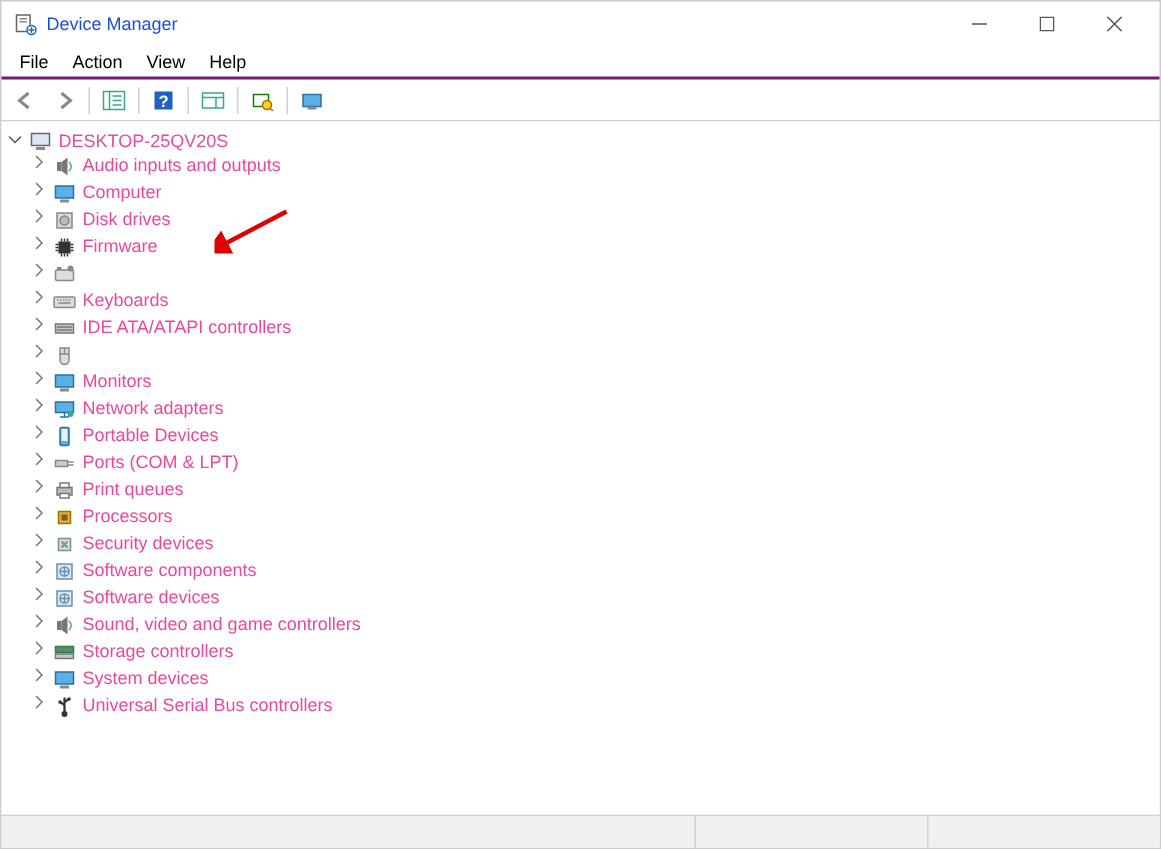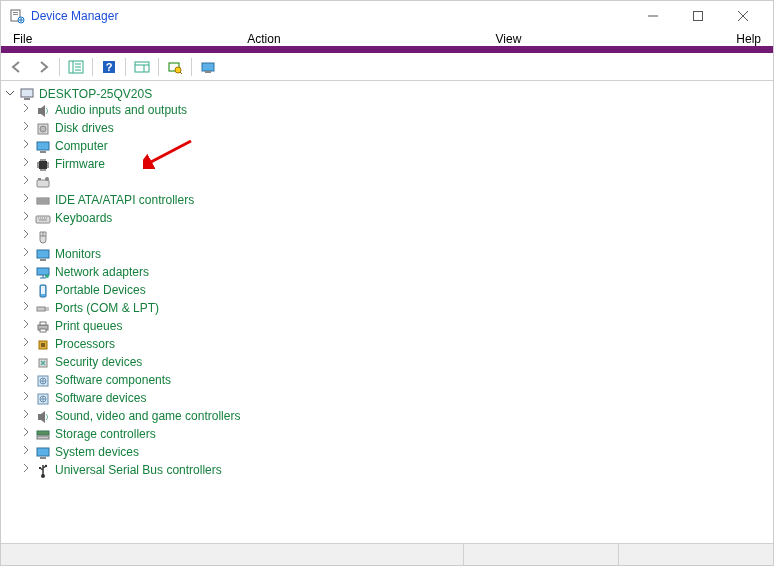--- a/index.html
+++ b/index.html
@@ -4,30 +4,30 @@
 <style>
   * { box-sizing: border-box; margin: 0; padding: 0; font-family: "Segoe UI", Tahoma, sans-serif; }
   html, body { width: 774px; height: 566px; background: #fff; overflow: hidden; }
   .window { width: 774px; height: 566px; border: 1px solid #ccc; display: flex; flex-direction: column; position: relative; }
   .titlebar { height: 30px; display: flex; align-items: center; padding: 0 8px; }
   .titlebar .app-icon { width: 16px; height: 16px; margin-right: 6px; }
   .titlebar .title { font-size: 12px; color: #1d4ed8; flex: 1; }
   .win-btns { display: flex; }
   .win-btn { width: 45px; height: 30px; display: flex; align-items: center; justify-content: center; }
   .win-btn svg { stroke: #555; }
-  .menubar { height: 22px; display: flex; align-items: center; padding: 0 4px; border-bottom: 7px solid #701a75; justify-content: space-between; }
+  .menubar { height: 22px; display: flex; align-items: center; padding: 0 4px; border-bottom: 2px solid #701a75; }
   .menu-item { font-size: 12px; padding: 2px 8px; }
   .toolbar { height: 28px; display: flex; align-items: center; padding: 2px 4px; border-bottom: 1px solid #d0d0d0; gap: 2px; }
   .tool-btn { width: 24px; height: 22px; display: flex; align-items: center; justify-content: center; border: 1px solid transparent; }
   .tool-sep { width: 1px; height: 18px; background: #d0d0d0; margin: 0 2px; }
   .tree { flex: 1; overflow: auto; padding: 4px 2px; background: #fff; position: relative; }
   .root-row { display: flex; align-items: center; height: 18px; }
   .root-row .expander { width: 14px; text-align: center; font-size: 10px; color: #555; }
   .dev-icon { width: 16px; height: 16px; margin: 0 4px 0 2px; display: inline-flex; align-items: center; justify-content: center; }
-  .node-label { font-size: 12px; color: #15803d; }
+  .node-label { font-size: 12px; color: #ec4899; }
   .child-row { display: flex; align-items: flex-start; height: 18px; padding-left: 16px; }
   .child-row .expander { width: 14px; text-align: center; font-size: 11px; color: #666; }
   .statusbar { height: 22px; border-top: 1px solid #d0d0d0; background: #f0f0f0; display: flex; }
   .status-cell { border-left: 1px solid #d0d0d0; flex: 1; }
   .status-cell:first-child { flex: 3; border-left: none; }
   
   .arrow { position: absolute; pointer-events: none; }
 </style>
 </head>
 <body>
@@ -150,37 +150,37 @@
             </svg>
           </span>
           <span class="node-label">Audio inputs and outputs</span>
         </div>
         <div class="child-row">
           <span class="expander"><svg width="10" height="10">
               <path d="M3 1l4 4-4 4" fill="none" stroke="#777"></path>
             </svg></span>
           <span class="dev-icon">
             <svg width="16" height="16">
+              <rect x="2" y="3" width="12" height="8" fill="#5bb0e8" stroke="#2a70a0"></rect>
+              <rect x="5" y="12" width="6" height="2" fill="#888"></rect>
+            </svg>
+          </span>
+          <span class="node-label">Computer</span>
+        </div>
+        <div class="child-row">
+          <span class="expander"><svg width="10" height="10">
+              <path d="M3 1l4 4-4 4" fill="none" stroke="#777"></path>
+            </svg></span>
+          <span class="dev-icon">
+            <svg width="16" height="16">
               <rect x="3" y="3" width="10" height="10" fill="#d8d8d8" stroke="#888"></rect>
               <circle cx="8" cy="8" r="3" fill="#bbb" stroke="#888"></circle>
             </svg>
           </span>
           <span class="node-label">Disk drives</span>
-        </div>
-        <div class="child-row">
-          <span class="expander"><svg width="10" height="10">
-              <path d="M3 1l4 4-4 4" fill="none" stroke="#777"></path>
-            </svg></span>
-          <span class="dev-icon">
-            <svg width="16" height="16">
-              <rect x="2" y="3" width="12" height="8" fill="#5bb0e8" stroke="#2a70a0"></rect>
-              <rect x="5" y="12" width="6" height="2" fill="#888"></rect>
-            </svg>
-          </span>
-          <span class="node-label">Computer</span>
         </div>
         <div class="child-row">
           <span class="expander"><svg width="10" height="10">
               <path d="M3 1l4 4-4 4" fill="none" stroke="#777"></path>
             </svg></span>
           <span class="dev-icon">
             <svg width="16" height="16">
               <rect x="4" y="4" width="8" height="8" fill="#333"></rect>
               <path d="M4 6h-2M4 8h-2M4 10h-2M12 6h2M12 8h2M12 10h2M6 4v-2M8 4v-2M10 4v-2M6 12v2M8 12v2M10 12v2" stroke="#333"></path>
             </svg>
@@ -198,37 +198,37 @@
               <circle cx="12" cy="4" r="2" fill="#888"></circle>
             </svg>
           </span>
         </div>
         <div class="child-row">
           <span class="expander"><svg width="10" height="10">
               <path d="M3 1l4 4-4 4" fill="none" stroke="#777"></path>
             </svg></span>
           <span class="dev-icon">
             <svg width="16" height="16">
+              <rect x="1" y="5" width="14" height="7" rx="1" fill="#ddd" stroke="#888"></rect>
+              <path d="M3 7h1M5 7h1M7 7h1M9 7h1M11 7h1M4 9h8" stroke="#888"></path>
+            </svg>
+          </span>
+          <span class="node-label">Keyboards</span>
+        </div>
+        <div class="child-row">
+          <span class="expander"><svg width="10" height="10">
+              <path d="M3 1l4 4-4 4" fill="none" stroke="#777"></path>
+            </svg></span>
+          <span class="dev-icon">
+            <svg width="16" height="16">
               <rect x="2" y="5" width="12" height="6" fill="#c8c8c8" stroke="#777"></rect>
               <path d="M3 7h10M3 9h10" stroke="#777"></path>
             </svg>
           </span>
           <span class="node-label">IDE ATA/ATAPI controllers</span>
-        </div>
-        <div class="child-row">
-          <span class="expander"><svg width="10" height="10">
-              <path d="M3 1l4 4-4 4" fill="none" stroke="#777"></path>
-            </svg></span>
-          <span class="dev-icon">
-            <svg width="16" height="16">
-              <rect x="1" y="5" width="14" height="7" rx="1" fill="#ddd" stroke="#888"></rect>
-              <path d="M3 7h1M5 7h1M7 7h1M9 7h1M11 7h1M4 9h8" stroke="#888"></path>
-            </svg>
-          </span>
-          <span class="node-label">Keyboards</span>
         </div>
         <div class="child-row">
           <span class="expander"><svg width="10" height="10">
               <path d="M3 1l4 4-4 4" fill="none" stroke="#777"></path>
             </svg></span>
           <span class="dev-icon">
             <svg width="16" height="16">
               <path d="M5 3h6v8a3 3 0 0 1-6 0z" fill="#ddd" stroke="#888"></path>
               <path d="M8 3v4M5 7h6" stroke="#888"></path>
             </svg>

